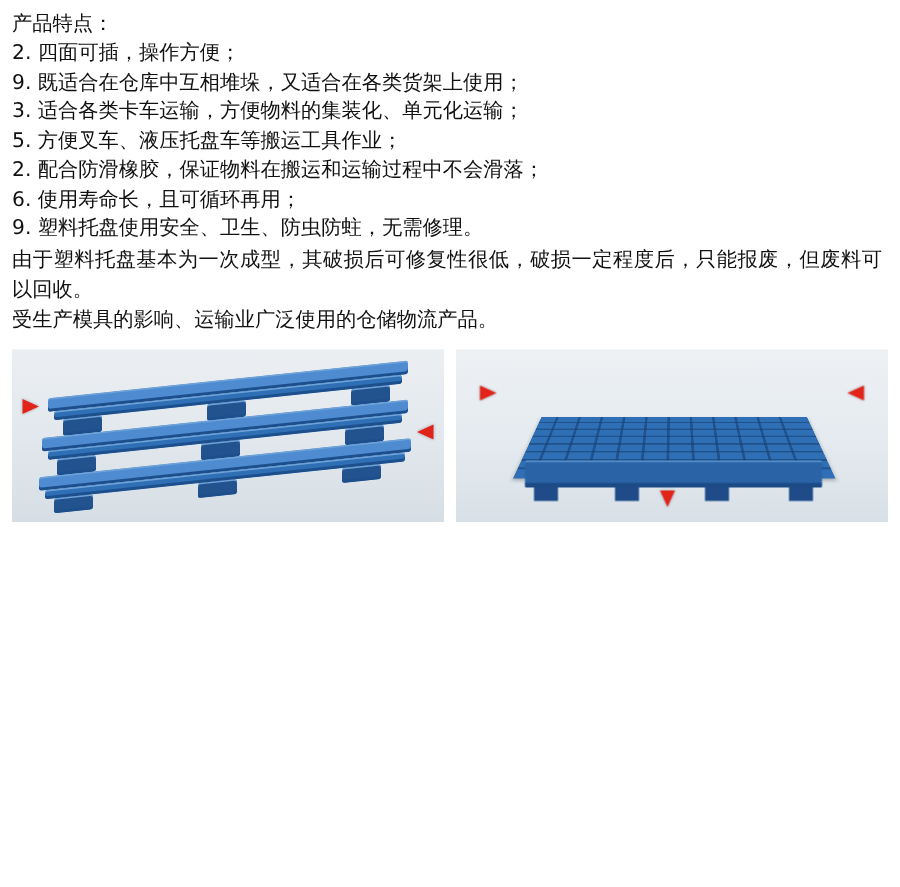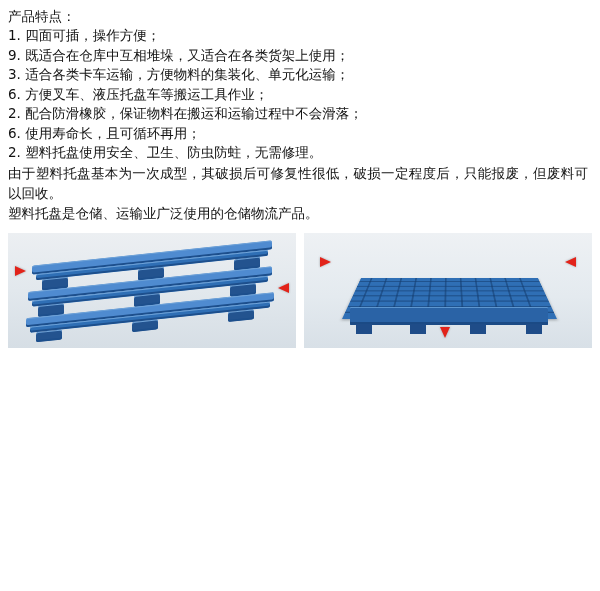--- a/index.html
+++ b/index.html
@@ -136,31 +136,31 @@
   .tail-gap { height: 12px; }
 </style>
 </head>
 <body>
 
 <div class="page">
 
   <div class="para">产品特点：</div>
 
   <div class="list">
-    <div class="para">1. 四面可插，操作方便；</div>
+    <div class="para">2. 四面可插，操作方便；</div>
     <div class="para">9. 既适合在仓库中互相堆垛，又适合在各类货架上使用；</div>
     <div class="para">3. 适合各类卡车运输，方便物料的集装化、单元化运输；</div>
-    <div class="para">6. 方便叉车、液压托盘车等搬运工具作业；</div>
+    <div class="para">5. 方便叉车、液压托盘车等搬运工具作业；</div>
     <div class="para">2. 配合防滑橡胶，保证物料在搬运和运输过程中不会滑落；</div>
     <div class="para">6. 使用寿命长，且可循环再用；</div>
-    <div class="para">2. 塑料托盘使用安全、卫生、防虫防蛀，无需修理。</div>
+    <div class="para">9. 塑料托盘使用安全、卫生、防虫防蛀，无需修理。</div>
   </div>
 
   <div class="para">由于塑料托盘基本为一次成型，其破损后可修复性很低，破损一定程度后，只能报废，但废料可以回收。</div>
-  <div class="para">塑料托盘是仓储、运输业广泛使用的仓储物流产品。</div>
+  <div class="para">受生产模具的影响、运输业广泛使用的仓储物流产品。</div>
 
   <div class="images-row">
 
     <div class="photo">
       <div class="p1-bg"></div>
       <div class="p1">
 
         <div class="slab light" style="left:6px; top:2px; width:240px; height:9px;"></div>
         <div class="slab" style="left:10px; top:11px; width:232px; height:6px;"></div>
         <div class="slab dark" style="left:16px; top:17px; width:26px; height:11px;"></div>

